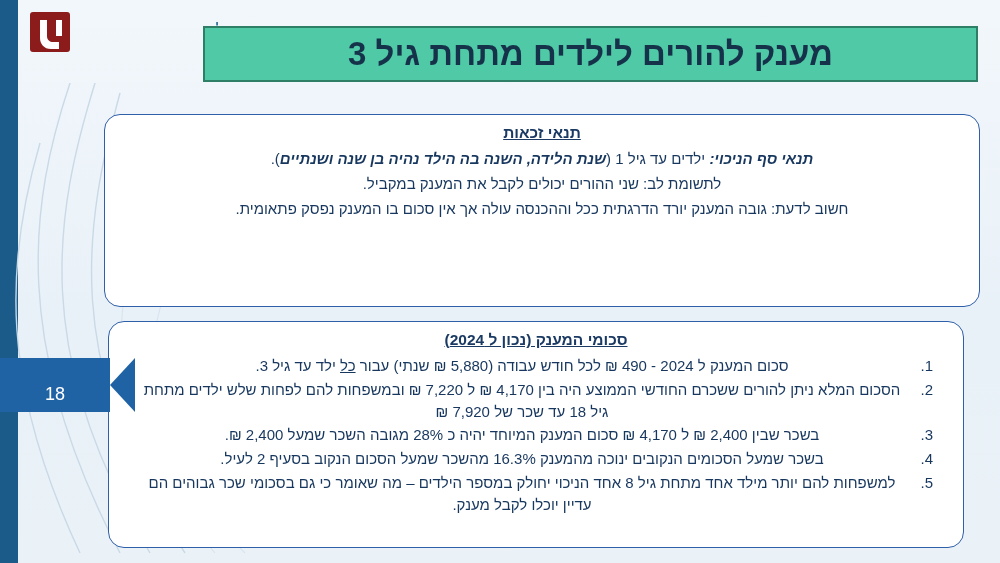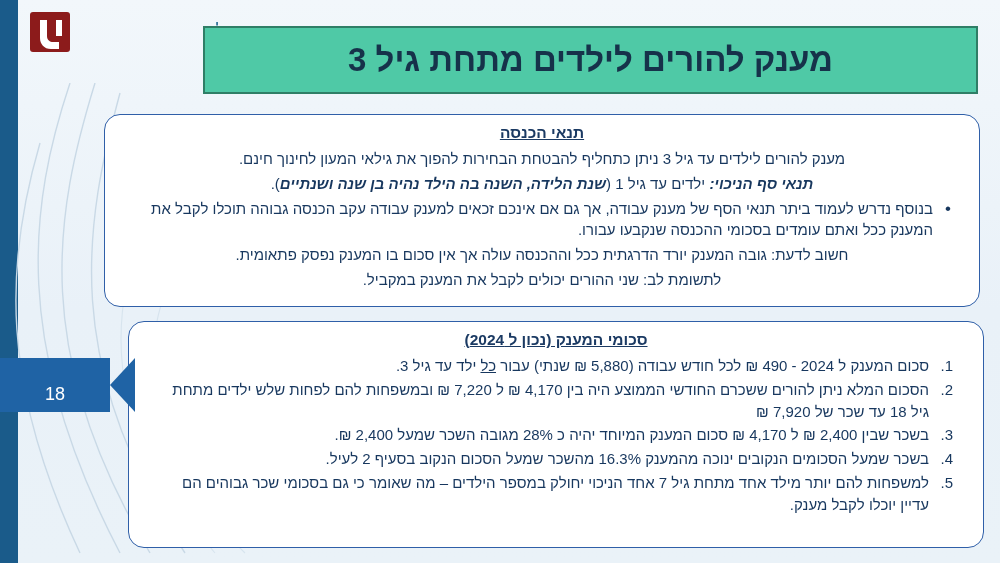--- a/index.html
+++ b/index.html
@@ -19,58 +19,58 @@
   #left-band {
     position:absolute; left:0; top:0; width:18px; height:563px;
     background:#1a5b8a;
   }
   
   #swirls { position:absolute; left:0; bottom:0; width:360px; height:480px; }
   
   #logo { position:absolute; left:28px; top:8px; width:190px; height:60px; }
   
   #title-banner {
-    position:absolute; left:203px; top:26px; width:775px; height:68px;
+    position:absolute; left:203px; top:26px; width:775px; height:56px;
     background:#4fc9a6; border:2px solid #2f7e66;
     display:flex; align-items:center; justify-content:center;
   }
   #title-banner .txt {
     color:#16324a; font-weight:bold; font-size:33px; letter-spacing:0px;
     white-space:nowrap;
   }
   
   .card {
     position:absolute;
     background:#ffffff;
     border:1.6px solid #2f5fa8;
     border-radius:16px;
   }
   #card1 { left:104px; top:114px; width:876px; height:193px; }
-  #card2 { left:128px; top:321px; width:856px; height:227px; }
+  #card2 { left:108px; top:321px; width:856px; height:227px; }
 
   .card-head {
     text-align:center; font-weight:bold; font-size:15.5px; color:#1b3a63;
     text-decoration:underline; margin-top:9px;
   }
   ul.bullets {
     list-style:none; margin:6px 26px 0 26px; padding:0;
     direction:rtl; text-align:right;
   }
   ul.bullets li {
     position:relative; padding-right:20px; margin:0 0 3px 0;
     font-size:15px; color:#17375e; line-height:1.45;
   }
   ul.bullets li:before {
     content:"•"; position:absolute; right:2px; top:-1px; font-size:17px; color:#17375e;
   }
   ul.bullets li.c { text-align:center; padding-right:0; }
   ul.bullets li.c:before { content:""; }
 
   ol.nums {
-    margin:6px 30px 0 26px; padding:0; direction:rtl; text-align:right;
+    margin:6px 30px 0 26px; padding:0; direction:rtl; text-align:center;
     list-style:none; counter-reset:n;
   }
   ol.nums li {
     position:relative; counter-increment:n; padding-right:24px; margin-bottom:2px;
     font-size:15px; color:#17375e; line-height:1.45;
   }
   ol.nums li:before {
     content:counter(n) "."; position:absolute; right:0; top:0;
     font-size:15px; color:#17375e;
   }
@@ -124,43 +124,41 @@
       <text x="186" y="32" text-anchor="end" font-family="Liberation Sans, sans-serif" font-size="29" font-weight="bold" fill="#3b7a9e">מסילה</text>
       <text x="186" y="45" text-anchor="end" font-family="Liberation Sans, sans-serif" font-size="10.5" fill="#5a93b3">לכלכלה נבונה</text>
     </svg>
   </div>
 
   <div id="title-banner">
     <span class="txt">מענק להורים לילדים מתחת גיל 3</span>
   </div>
 
   <div id="card1" class="card">
-    <div class="card-head">תנאי הכנסה</div>
+    <div class="card-head">תנאי זכאות</div>
     <ul class="bullets">
-      <li class="c">מענק להורים לילדים עד גיל 3 ניתן כתחליף להבטחת הבחירות להפוך את גילאי המעון לחינוך חינם.</li>
       <li class="c">
         <span class="b">תנאי סף הניכוי:</span>
         <span> ילדים עד גיל 1 (</span><span class="b">שנת הלידה, השנה בה הילד נהיה בן שנה ושנתיים</span><span>).</span>
       </li>
-      <li>בנוסף נדרש לעמוד ביתר תנאי הסף של מענק עבודה, אך גם אם אינכם זכאים למענק עבודה עקב הכנסה גבוהה תוכלו לקבל את המענק ככל ואתם עומדים בסכומי ההכנסה שנקבעו עבורו.</li>
+      <li class="c">לתשומת לב: שני ההורים יכולים לקבל את המענק במקביל.</li>
       <li class="c">חשוב לדעת: גובה המענק יורד הדרגתית ככל וההכנסה עולה אך אין סכום בו המענק נפסק פתאומית.</li>
-      <li class="c">לתשומת לב: שני ההורים יכולים לקבל את המענק במקביל.</li>
     </ul>
   </div>
 
   <div id="card2" class="card">
     <div class="card-head">סכומי המענק (נכון ל 2024)</div>
     <ol class="nums">
       <li>
         <span>סכום המענק ל 2024 - 490 ₪ לכל חודש עבודה (5,880 ₪ שנתי) עבור </span><span class="u">כל</span><span> ילד עד גיל 3.</span>
       </li>
       <li>הסכום המלא ניתן להורים ששכרם החודשי הממוצע היה בין 4,170 ₪ ל 7,220 ₪ ובמשפחות להם לפחות שלש ילדים מתחת גיל 18 עד שכר של 7,920 ₪</li>
       <li>בשכר שבין 2,400 ₪ ל 4,170 ₪ סכום המענק המיוחד יהיה כ 28% מגובה השכר שמעל 2,400 ₪.</li>
       <li>בשכר שמעל הסכומים הנקובים ינוכה מהמענק 16.3% מהשכר שמעל הסכום הנקוב בסעיף 2 לעיל.</li>
-      <li>למשפחות להם יותר מילד אחד מתחת גיל 7 אחד הניכוי יחולק במספר הילדים – מה שאומר כי גם בסכומי שכר גבוהים הם עדיין יוכלו לקבל מענק.</li>
+      <li>למשפחות להם יותר מילד אחד מתחת גיל 8 אחד הניכוי יחולק במספר הילדים – מה שאומר כי גם בסכומי שכר גבוהים הם עדיין יוכלו לקבל מענק.</li>
     </ol>
   </div>
 
   <div id="page-tag">
     <div class="box"></div>
     <div class="arrow"></div>
     <div class="num">18</div>
   </div>
 
 </div>

